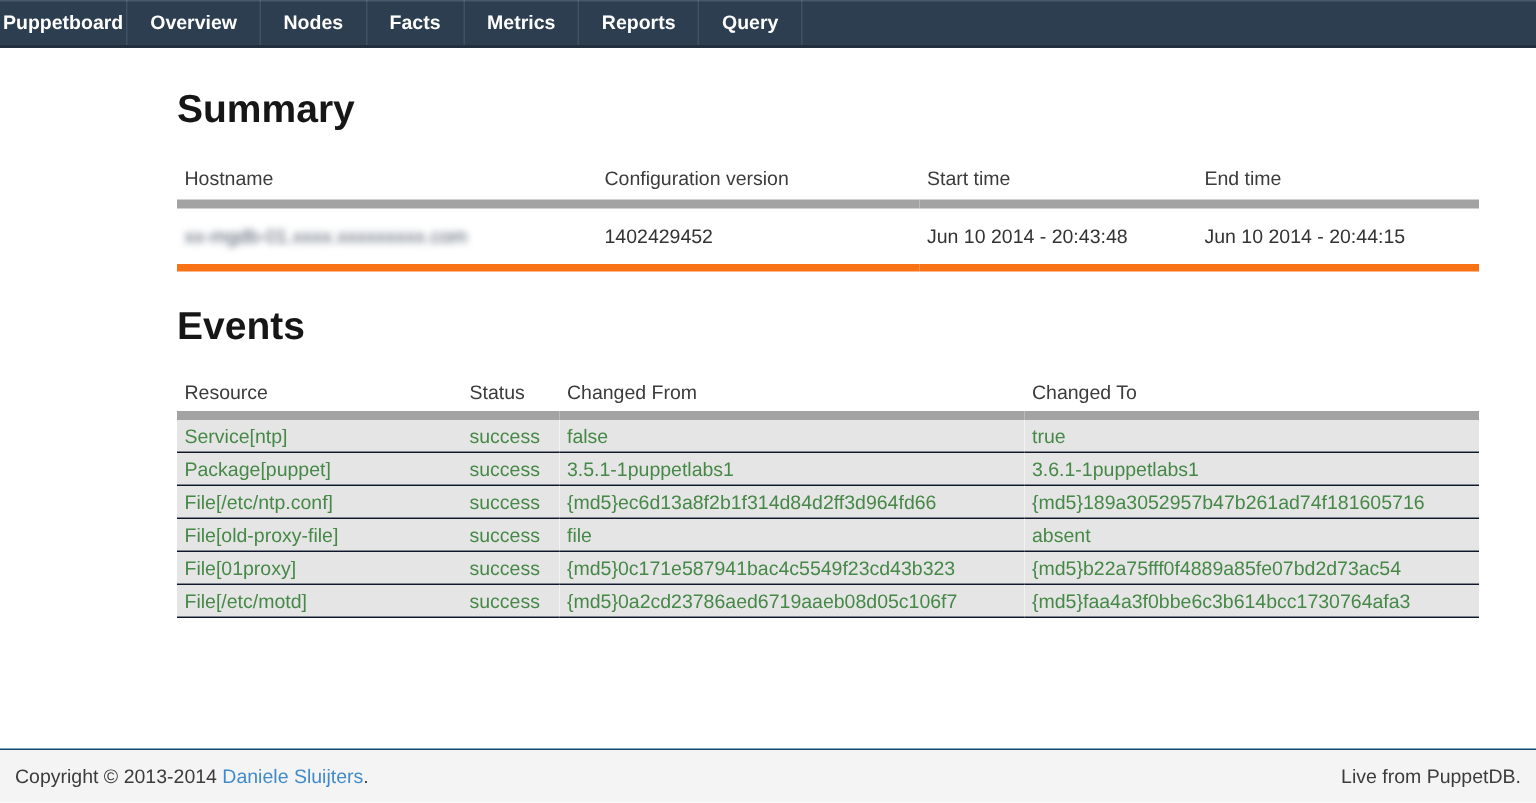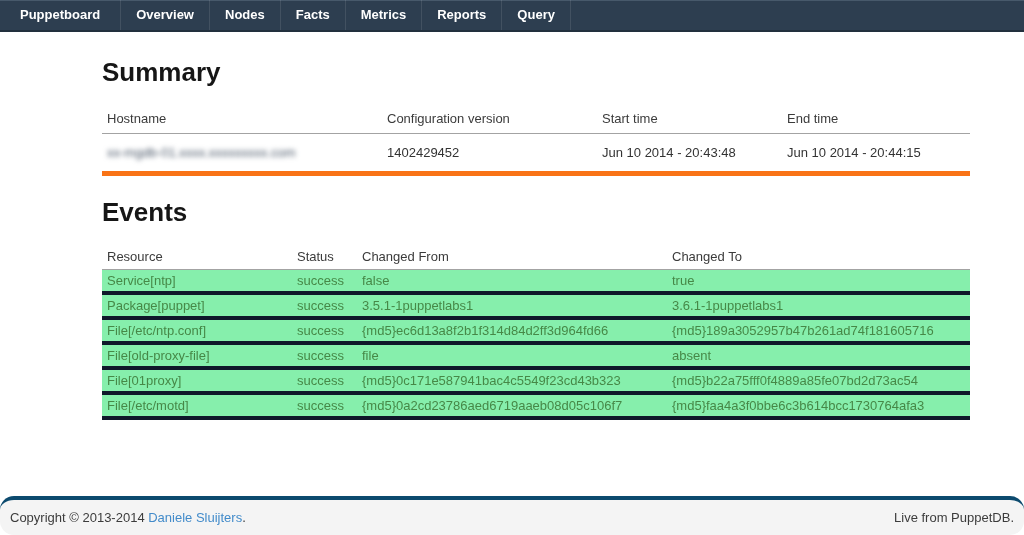--- a/index.html
+++ b/index.html
@@ -30,27 +30,26 @@
     align-items: center;
     padding: 0 15px;
     color: #ffffff;
     font-size: 13px;
     font-weight: 600;
     text-decoration: none;
     border-right: 1px solid rgba(255,255,255,0.10);
     line-height: 30px;
     cursor: pointer;
   }
-  .nav-item:first-child { padding: 0 20px; }
+  .nav-item:first-child { padding: 0 2px; }
 
   
   main {
     flex: 1 1 auto;
-    padding: 26px 78px 0 78px;
-    margin-left: 24px;
+    padding: 26px 78px 0 118px;
   }
   h2 {
     font-size: 26px;
     font-weight: 600;
     color: #161616;
     margin: 0 0 16px 0;
     line-height: 1.15;
   }
   h2.events-heading { margin-top: 22px; }
 
@@ -58,65 +57,64 @@
     width: 868px;
     border-collapse: collapse;
     table-layout: fixed;
     font-size: 13px;
   }
   th {
     text-align: left;
     font-weight: 400;
     color: #3b3b3b;
     padding: 7px 5px;
-    border-bottom: 1px solid #a3a3a3;
+    border-bottom: 6px solid #a3a3a3;
   }
   .summary-table td {
     padding: 11px 5px;
     border-bottom: 5px solid #f97316;
     color: #333333;
   }
   .summary-table col.c1 { width: 280px; }
   .summary-table col.c2 { width: 215px; }
   .summary-table col.c3 { width: 185px; }
   .summary-table col.c4 { width: 188px; }
 
   .events-table col.c1 { width: 190px; }
   .events-table col.c2 { width: 65px; }
   .events-table col.c3 { width: 310px; }
   .events-table col.c4 { width: 303px; }
   .events-table th { padding: 5px 5px; }
   .events-table tbody td {
     padding: 3px 5px;
-    background: #86efac;
+    background: #e5e5e5;
     color: #468847;
-    border-bottom: 4px solid #0f172a;
+    border-bottom: 1px solid #0f172a;
     white-space: nowrap;
     overflow: hidden;
   }
 
   .blurred-hostname {
     color: #4a5768;
     filter: blur(2.5px);
     -webkit-filter: blur(2.5px);
     cursor: pointer;
   }
 
   
   footer {
     flex-shrink: 0;
     background: #f4f4f4;
-    border-top: 4px solid #0c4a6e;
+    border-top: 1px solid #0c4a6e;
     padding: 10px 10px;
     font-size: 13px;
     color: #3c3c3c;
     display: flex;
     justify-content: space-between;
     align-items: center;
-    border-radius: 14px;
   }
   footer a {
     color: #428bca;
     text-decoration: none;
     cursor: pointer;
   }
 </style>
 </head>
 <body>
 

